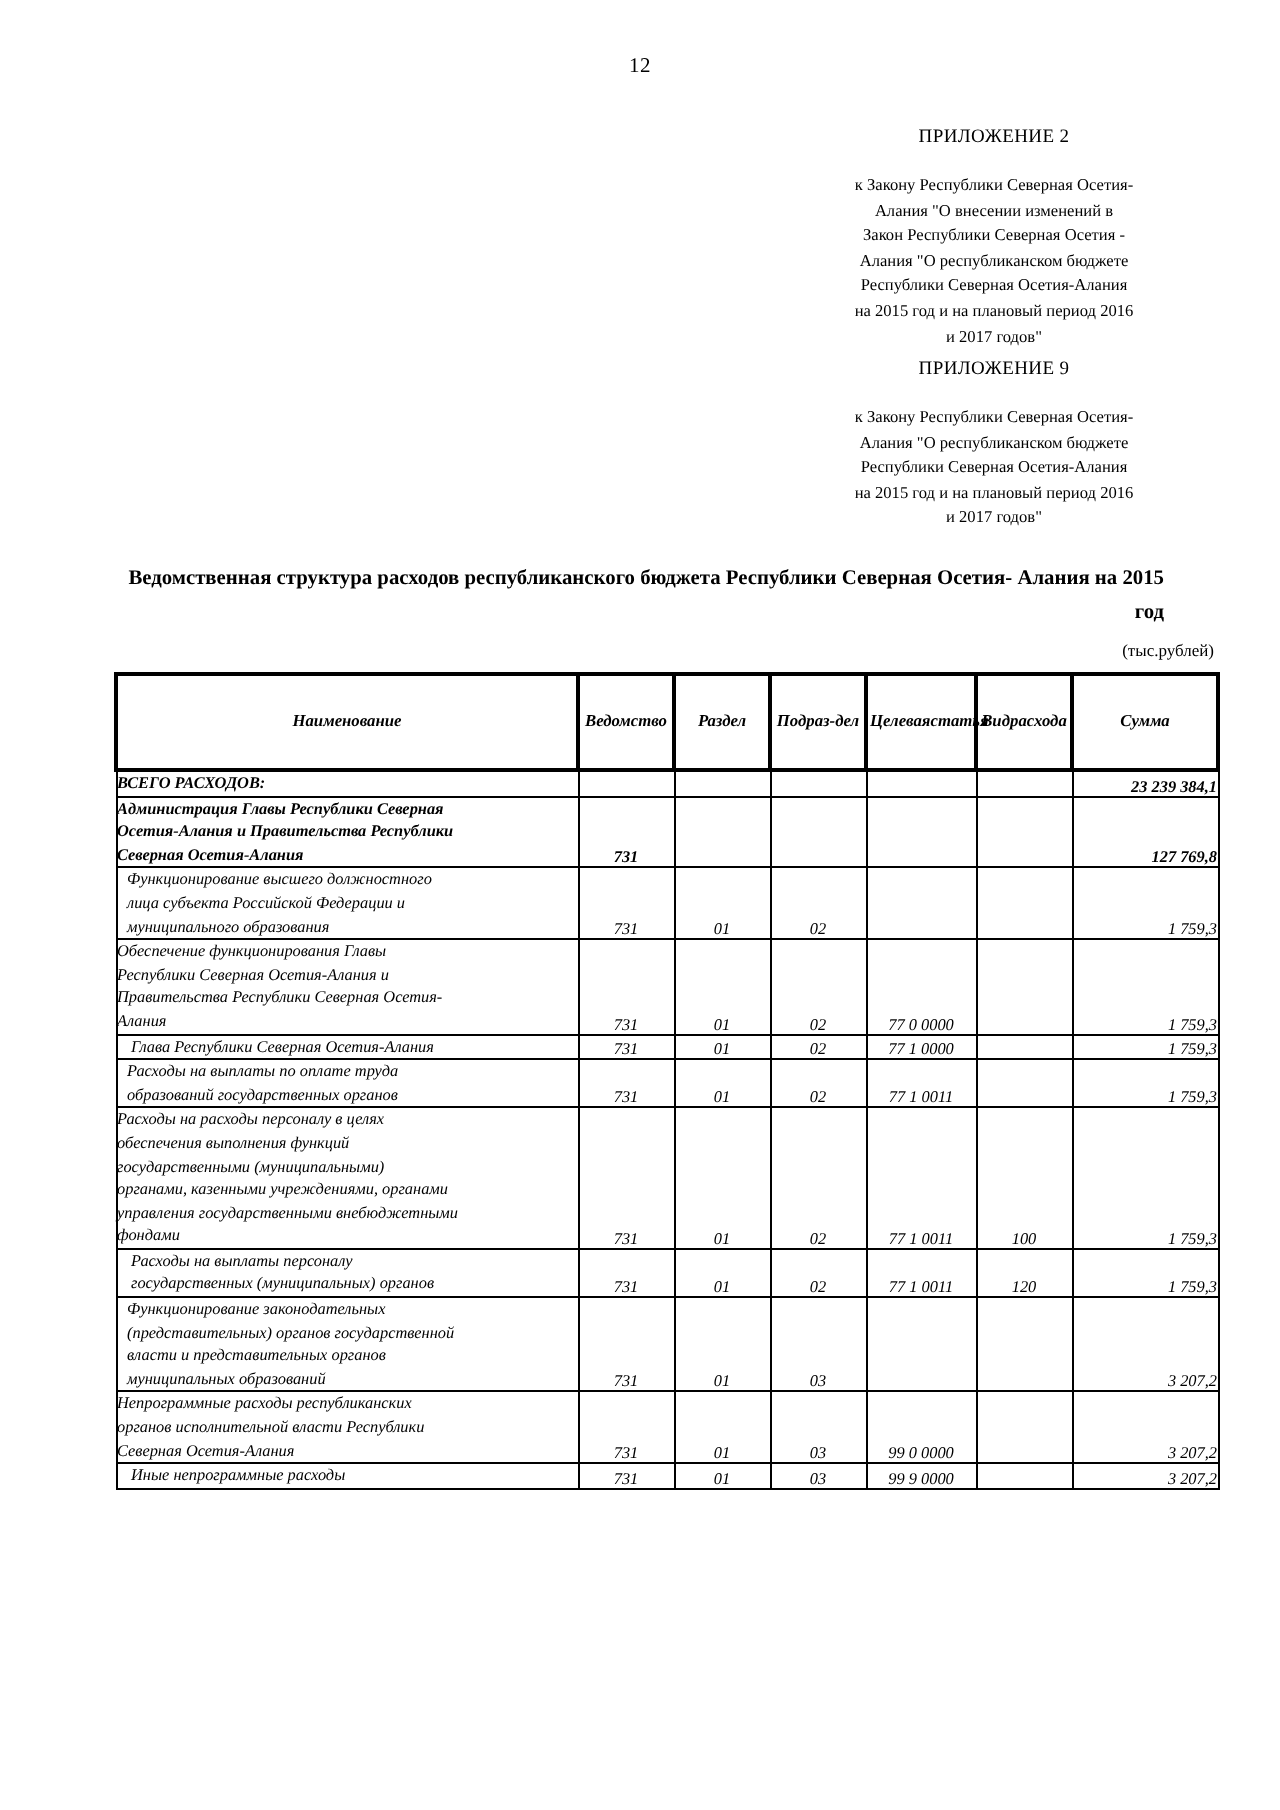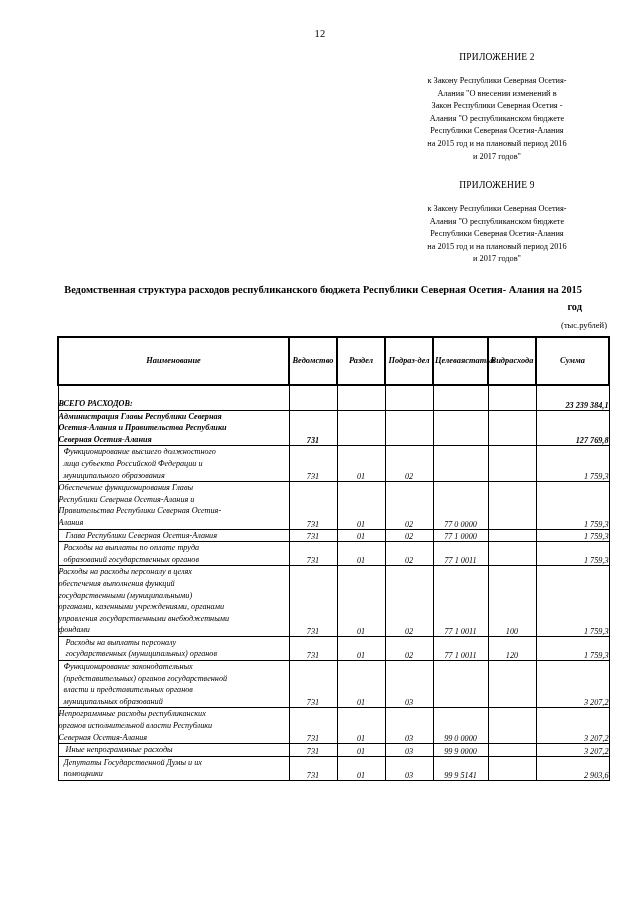--- a/index.html
+++ b/index.html
@@ -34,21 +34,21 @@
     letter-spacing: .3px;
   }
 
   
   .appendix-block {
     position: absolute;
     left: 378px;
     width: 238px;
     text-align: center;
   }
-  #appendix-1 { top: 52px; }
+  #appendix-1 { top: 64px; }
   #appendix-2 { top: 180px; }
 
   .appendix-title {
     font-size: 9.5px;
     letter-spacing: .2px;
     margin: 0 0 13px 0;
     white-space: nowrap;
   }
   .appendix-ref {
     font-size: 8.3px;
@@ -129,21 +129,21 @@
     padding: 0 3px 1px 2px;
     border-right-width: 2px;
     margin-left: 46px;
   }
   tr.bold td { font-weight: bold; }
 
   td.c-name .ln { display: block; }
   td.c-name.indent1 { padding-left: 7px; }
   td.c-name.indent2 { padding-left: 5px; }
 
-  tr.tall-top td { padding-top: 12px; }
+  tr.tall-top td { }
 
   
   col.w-name  { width: 231px; }
   col.w-ved   { width: 48px; }
   col.w-razd  { width: 48px; }
   col.w-podr  { width: 48px; }
   col.w-cel   { width: 55px; }
   col.w-vid   { width: 48px; }
   col.w-sum   { width: 73px; }
 </style>
@@ -338,29 +338,17 @@
             <td class="c-name indent1">
               <span class="ln">Иные непрограммные расходы</span>
             </td>
             <td class="c-code">731</td>
             <td class="c-code">01</td>
             <td class="c-code">03</td>
             <td class="c-code">99 9 0000</td>
             <td class="c-code"></td>
             <td class="c-sum">3 207,2</td>
           </tr>
-          <tr>
-            <td class="c-name indent2">
-              <span class="ln">Депутаты Государственной Думы и их</span>
-              <span class="ln">помощники</span>
-            </td>
-            <td class="c-code">731</td>
-            <td class="c-code">01</td>
-            <td class="c-code">03</td>
-            <td class="c-code">99 9 5141</td>
-            <td class="c-code"></td>
-            <td class="c-sum">2 903,6</td>
-          </tr>
         </tbody>
     </table>
   </div>
 
 </div>
 
 </body></html>

